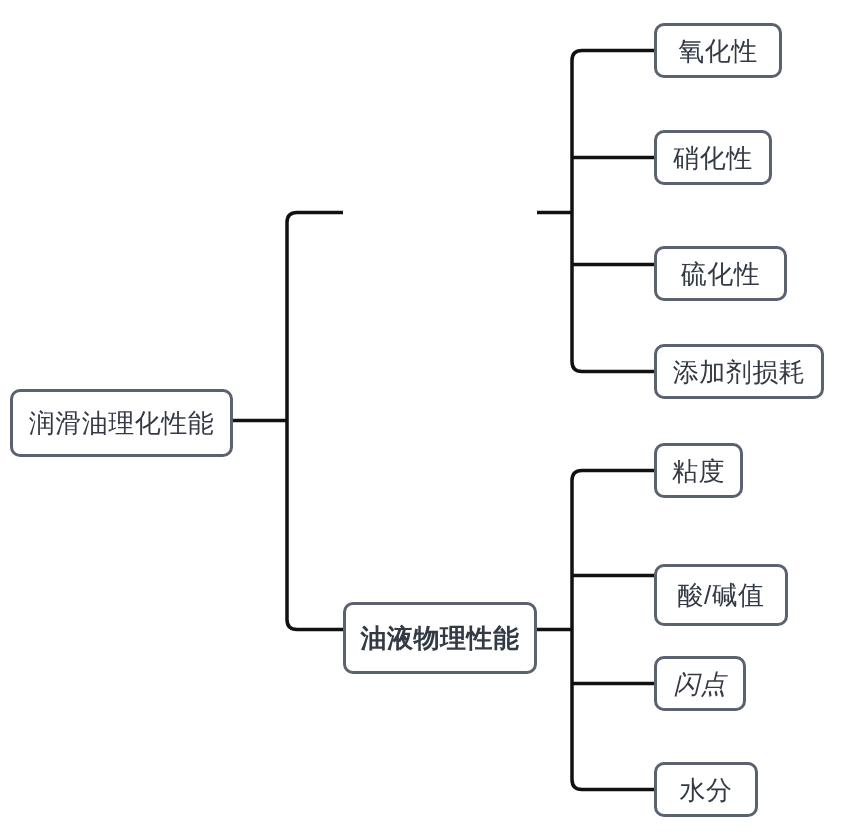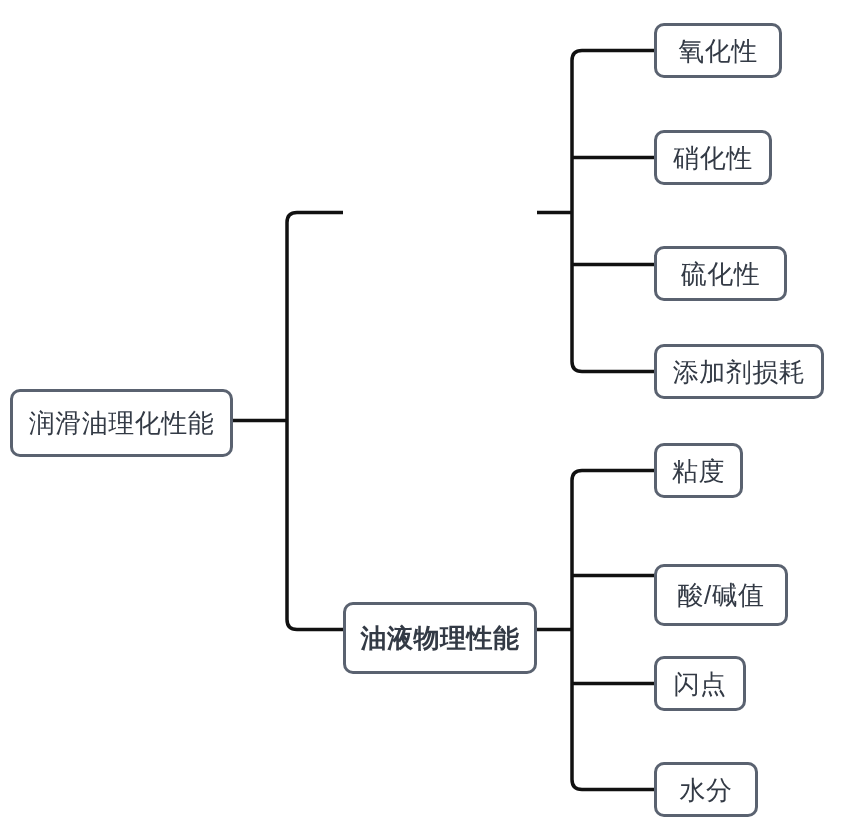--- a/index.html
+++ b/index.html
@@ -52,21 +52,21 @@
   
   .n-root       { left: 10px;  top: 389px; width: 223px; height: 68px; }
   .n-chem       { left: 343px; top: 185px; width: 194px; height: 55px; }
   .n-phys       { left: 343px; top: 602px; width: 194px; height: 72px; font-weight: bold; }
   .n-oxidation  { left: 654px; top: 23px;  width: 128px; height: 55px; }
   .n-nitration  { left: 654px; top: 130px; width: 118px; height: 55px; }
   .n-sulfidation{ left: 654px; top: 246px; width: 133px; height: 55px; }
   .n-additive   { left: 654px; top: 344px; width: 170px; height: 55px; text-align: right; }
   .n-viscosity  { left: 654px; top: 443px; width: 89px;  height: 55px; }
   .n-acidbase   { left: 654px; top: 540px; width: 134px; height: 62px; margin-top: 24px; }
-  .n-flashpoint { left: 654px; top: 656px; width: 92px;  height: 55px; }
+  .n-flashpoint { left: 654px; top: 656px; width: 92px;  height: 55px; font-style: italic; }
   .n-moisture   { left: 654px; top: 762px; width: 104px;  height: 55px; }
 </style>
 </head>
 <body>
 
 <div class="canvas">
 
   <svg class="edges" viewBox="0 0 847 838" xmlns="http://www.w3.org/2000/svg" aria-hidden="true">
 
     <path d="

